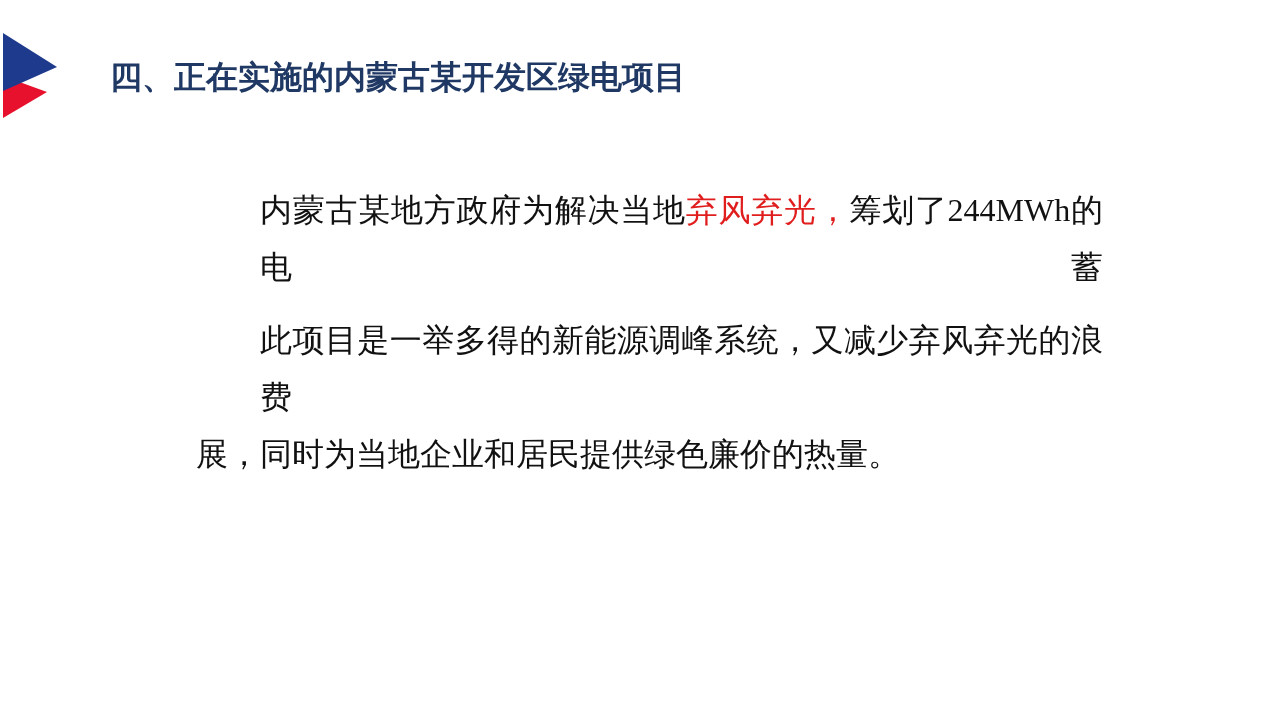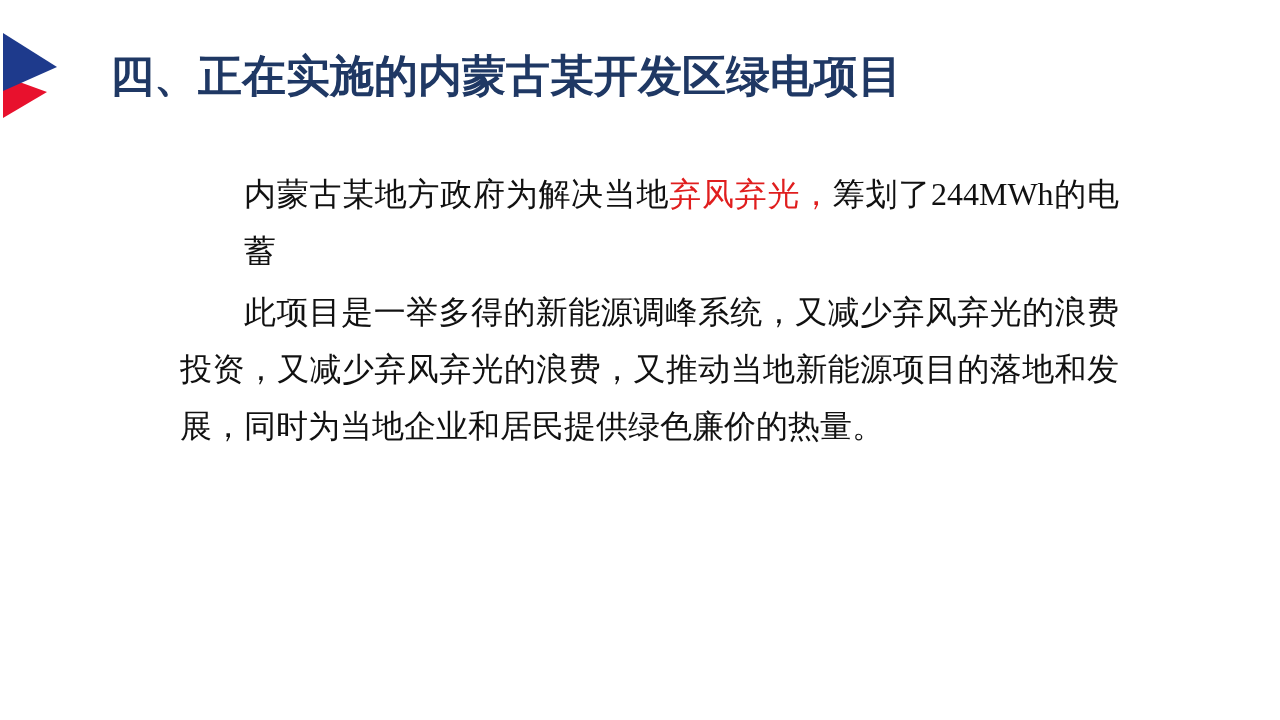--- a/index.html
+++ b/index.html
@@ -29,38 +29,38 @@
     top: 0;
     display: block;
   }
   .tri-blue { fill: var(--arrow-blue); }
   .tri-red  { fill: var(--arrow-red); }
   .title {
     position: absolute;
     left: 110px;
     top: 53px;
     margin: 0;
-    font-size: 44px;
+    font-size: 32px;
     line-height: 48px;
     font-weight: bold;
     color: var(--title-color);
     white-space: nowrap;
     letter-spacing: 0px;
   }
   .body-text {
     position: absolute;
     left: 180px;
     top: 166px;
     width: 939px;
     font-size: 32px;
     line-height: 57px;
     color: var(--body-color);
   }
   .para {
-    margin: 0;
+    margin: 16px;
     padding: 0;
   }
   .para + .para {
     margin-top: 4px;
   }
   .line {
     display: block;
     white-space: nowrap;
   }
   .line.justify {
@@ -89,19 +89,18 @@
   <h1 class="title">四、正在实施的内蒙古某开发区绿电项目</h1>
 
   <div class="body-text">
 
     <p class="para">
       <span class="line justify indent"><span>内蒙古某地方政府为解决当地</span><span class="red-text">弃风弃光，</span><span>筹划了244MWh的电蓄</span></span>
     </p>
 
     <p class="para">
       <span class="line justify indent">此项目是一举多得的新能源调峰系统，又减少弃风弃光的浪费</span>
-      <span class="line justify">投资，又减少弃风弃光的浪费，又推动当地新能源项目的落地和发</span>
       <span class="line">展，同时为当地企业和居民提供绿色廉价的热量。</span>
     </p>
 
   </div>
 
 </div>
 
 </body></html>

